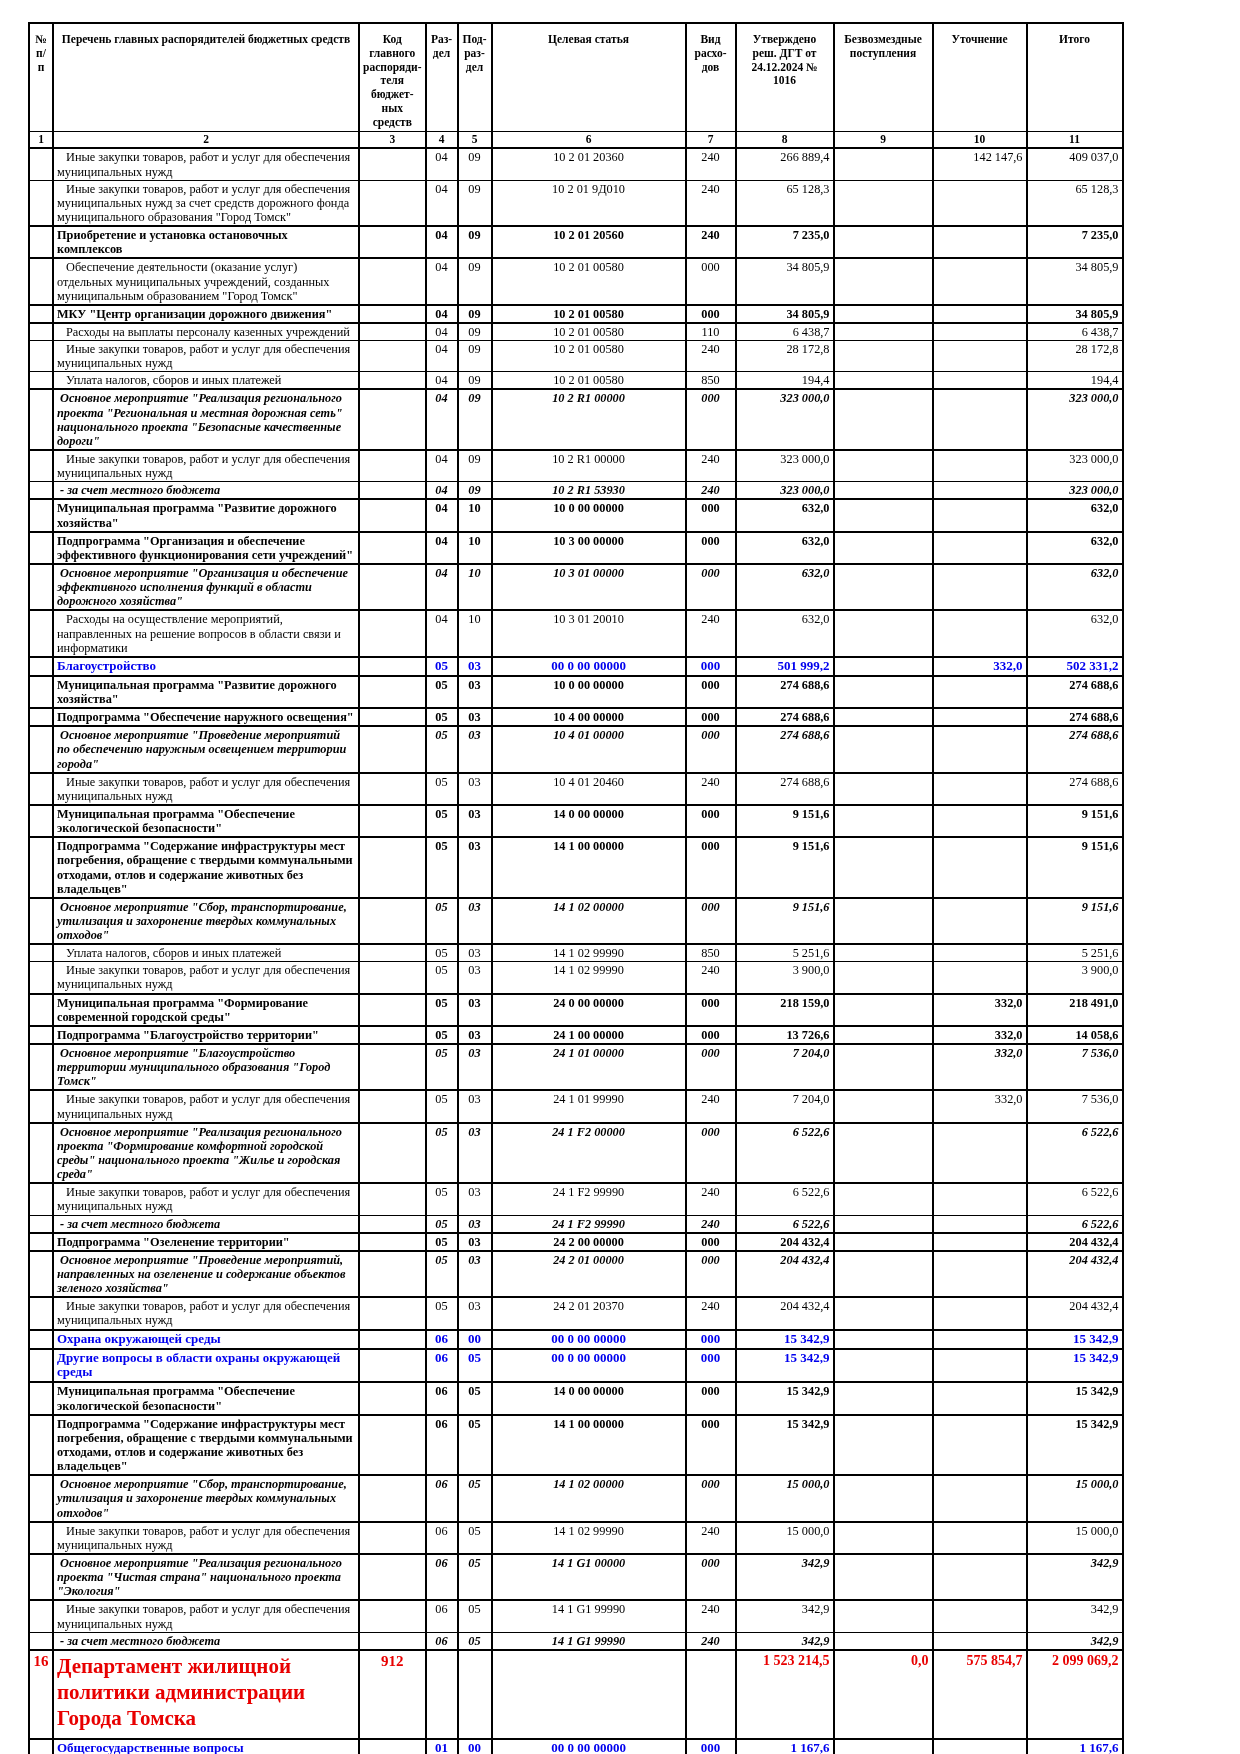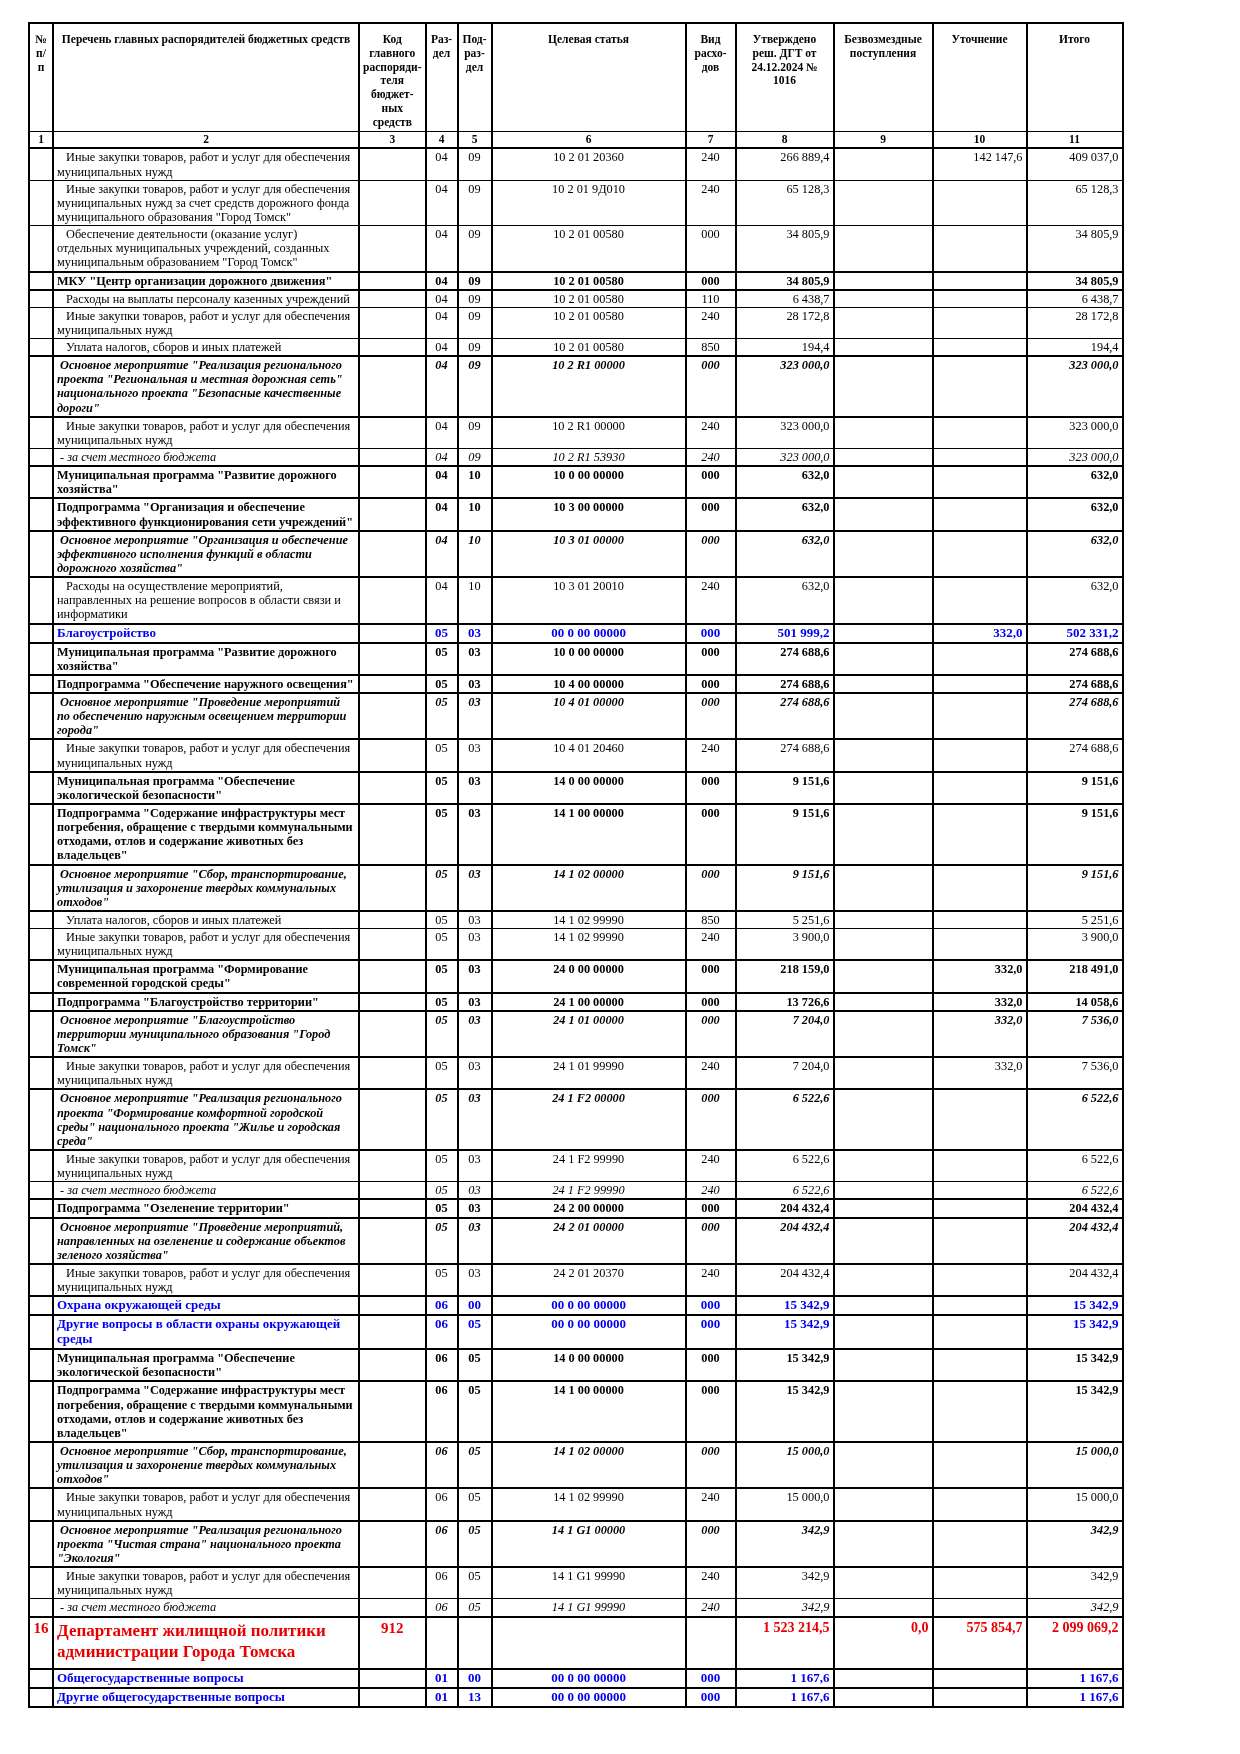--- a/index.html
+++ b/index.html
@@ -24,24 +24,24 @@
   }
   tr.nums th{border-bottom:2px solid #000;padding:1px 0;}
   td.c{text-align:center;}
   td.rgt{text-align:right;white-space:nowrap;padding-right:3px;}
   td.name{text-align:left;}
   
   tr.s-n td.name{text-indent:9px;}
   tr.s-b td{font-weight:bold;border-top-width:2px;border-bottom-width:2px;}
   tr.s-bi td{font-weight:bold;font-style:italic;border-top-width:2px;border-bottom-width:2px;}
   tr.s-bi td.name, tr.s-i td.name{text-indent:3px;}
-  tr.s-i td{font-style:italic;}
+  tr.s-i td{font-style:italic;font-weight:bold;}
   tr.s-blue td{font-weight:bold;color:#0000ee;font-size:13px;border-top-width:2px;border-bottom-width:2px;}
   tr.s-red td{font-weight:bold;color:#e80000;font-size:14px;border-top-width:2px;border-bottom-width:2px;padding-top:2px;padding-bottom:6px;}
-  tr.s-red td.name{font-size:17px;line-height:1.25;}
+  tr.s-red td.name{font-size:21px;line-height:1.25;}
   tr.s-red td.c{font-size:15px;}
 </style>
 </head>
 <body>
 
 <table>
   <colgroup>
     <col style="width:24px">
       <col style="width:306px">
       <col style="width:66px">
@@ -102,20 +102,33 @@
     <td class="c"></td>
     <td class="c">04</td>
     <td class="c">09</td>
     <td class="c">10 2 01 9Д010</td>
     <td class="c">240</td>
     <td class="rgt">65 128,3</td>
     <td class="rgt"></td>
     <td class="rgt"></td>
     <td class="rgt">65 128,3</td>
   </tr>
+      <tr class="s-b">
+    <td class="c"></td>
+    <td class="name">Приобретение и установка остановочных комплексов</td>
+    <td class="c"></td>
+    <td class="c">04</td>
+    <td class="c">09</td>
+    <td class="c">10 2 01 20560</td>
+    <td class="c">240</td>
+    <td class="rgt">7 235,0</td>
+    <td class="rgt"></td>
+    <td class="rgt"></td>
+    <td class="rgt">7 235,0</td>
+  </tr>
       <tr class="s-n">
     <td class="c"></td>
     <td class="name">Обеспечение деятельности (оказание услуг) отдельных муниципальных учреждений, созданных муниципальным образованием "Город Томск"</td>
     <td class="c"></td>
     <td class="c">04</td>
     <td class="c">09</td>
     <td class="c">10 2 01 00580</td>
     <td class="c">000</td>
     <td class="rgt">34 805,9</td>
     <td class="rgt"></td>

